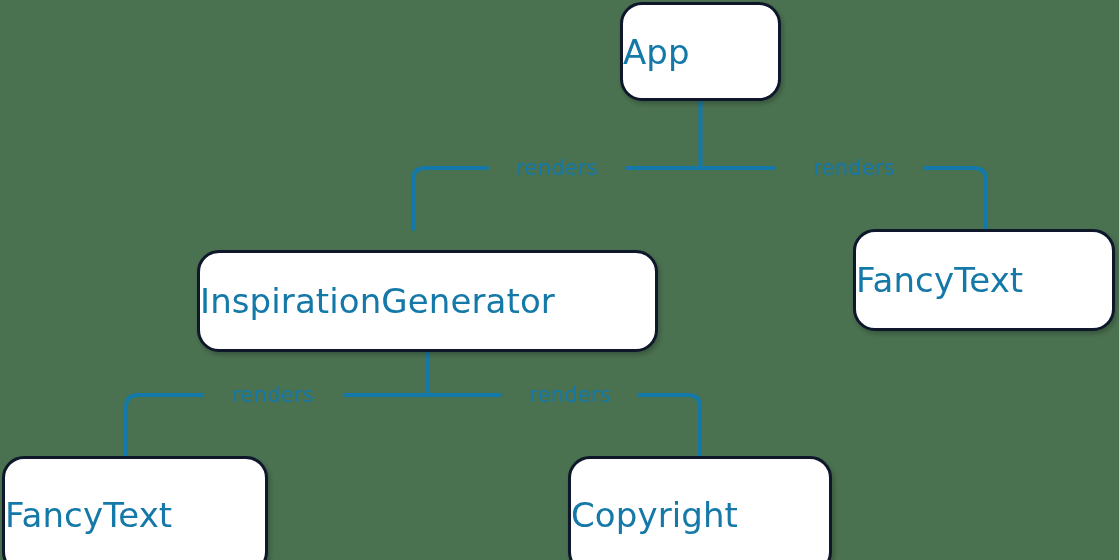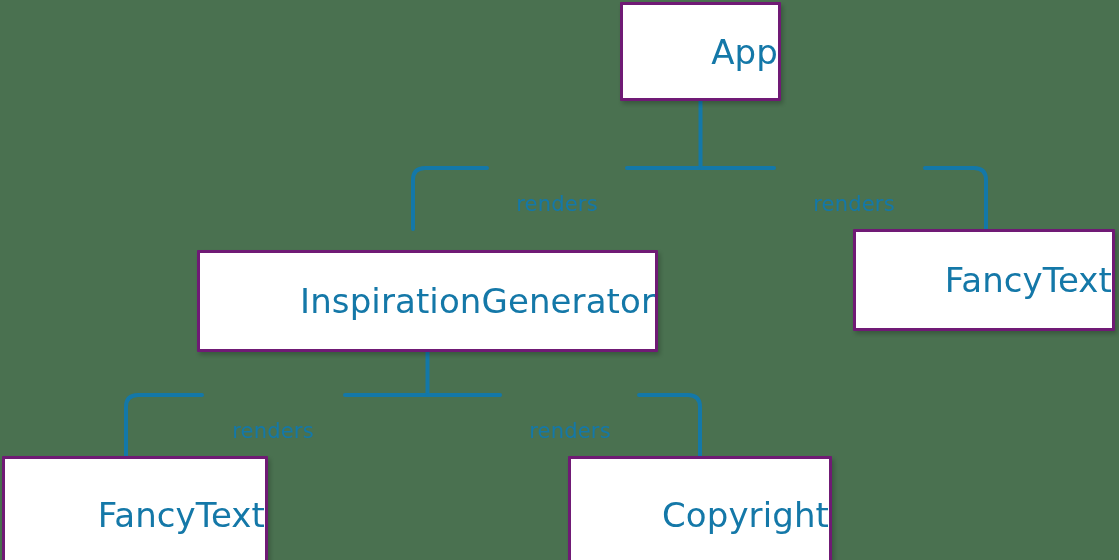--- a/index.html
+++ b/index.html
@@ -25,47 +25,46 @@
     left: 0;
     top: 0;
     width: 1119px;
     height: 560px;
     pointer-events: none;
   }
   .node {
     position: absolute;
     box-sizing: border-box;
     background: #ffffff;
-    border: 3px solid #701a75;
-    border-radius: 1px;
+    border: 3px solid #0f172a;
+    border-radius: 22px;
     box-shadow: 2px 3px 4px rgba(0,0,0,0.22);
     display: flex;
     align-items: center;
-    justify-content: flex-end;
+    justify-content: flex-start;
     z-index: 2;
   }
   .node-label {
     color: #1478a8;
     font-size: 34px;
     line-height: 1;
     letter-spacing: 0.1px;
     white-space: nowrap;
     font-weight: 400;
   }
   .edge-label {
     position: absolute;
     color: #1478a8;
     font-size: 21px;
     line-height: 1;
     white-space: nowrap;
     transform: translate(-50%, -50%);
     z-index: 3;
     font-weight: 500;
     letter-spacing: 0.2px;
-    margin-top: 36px;
   }
 
   
   #node-app          { left: 620px; top: 2px;   width: 161px; height: 99px; }
   #node-inspiration  { left: 197px; top: 229px; width: 461px; height: 102px; margin-top: 21px; }
   #node-fancytext-right { left: 853px; top: 229px; width: 262px; height: 102px; }
   #node-fancytext-bottom { left: 2px;  top: 456px; width: 266px; height: 118px; }
   #node-copyright    { left: 568px; top: 456px; width: 264px; height: 118px; }
 </style>
 </head>

